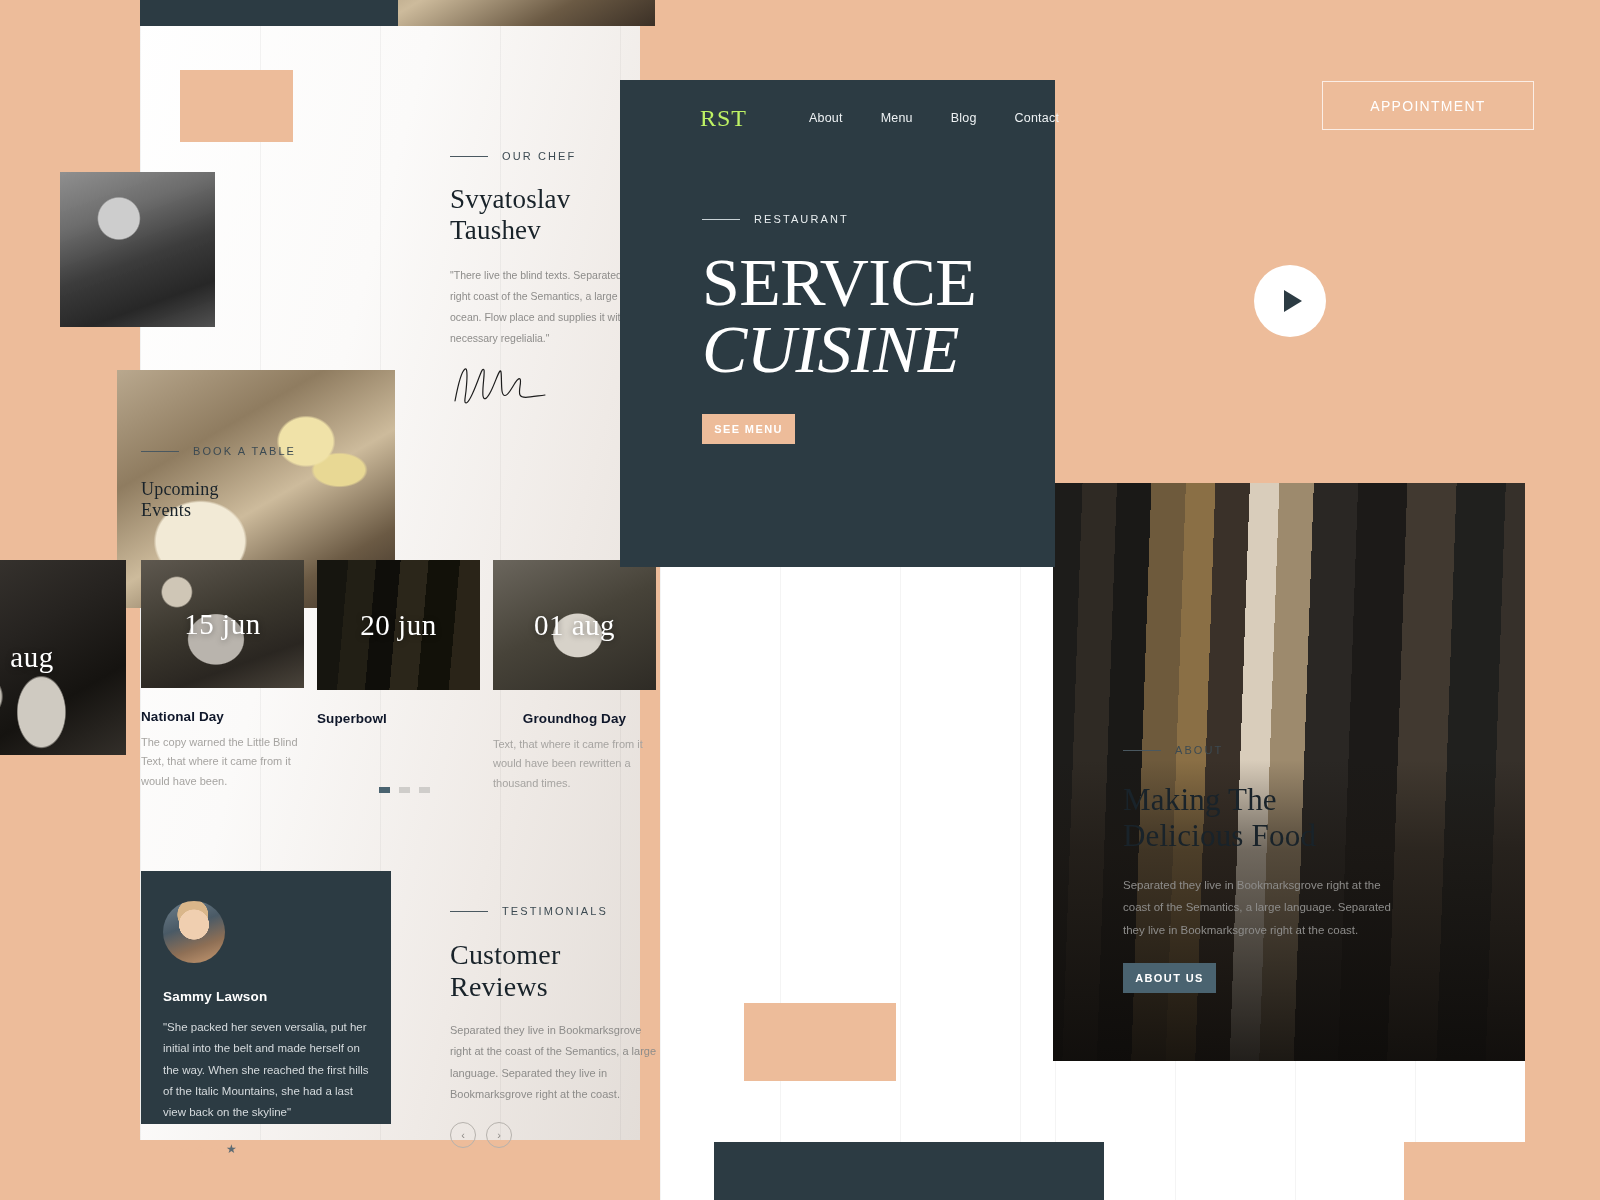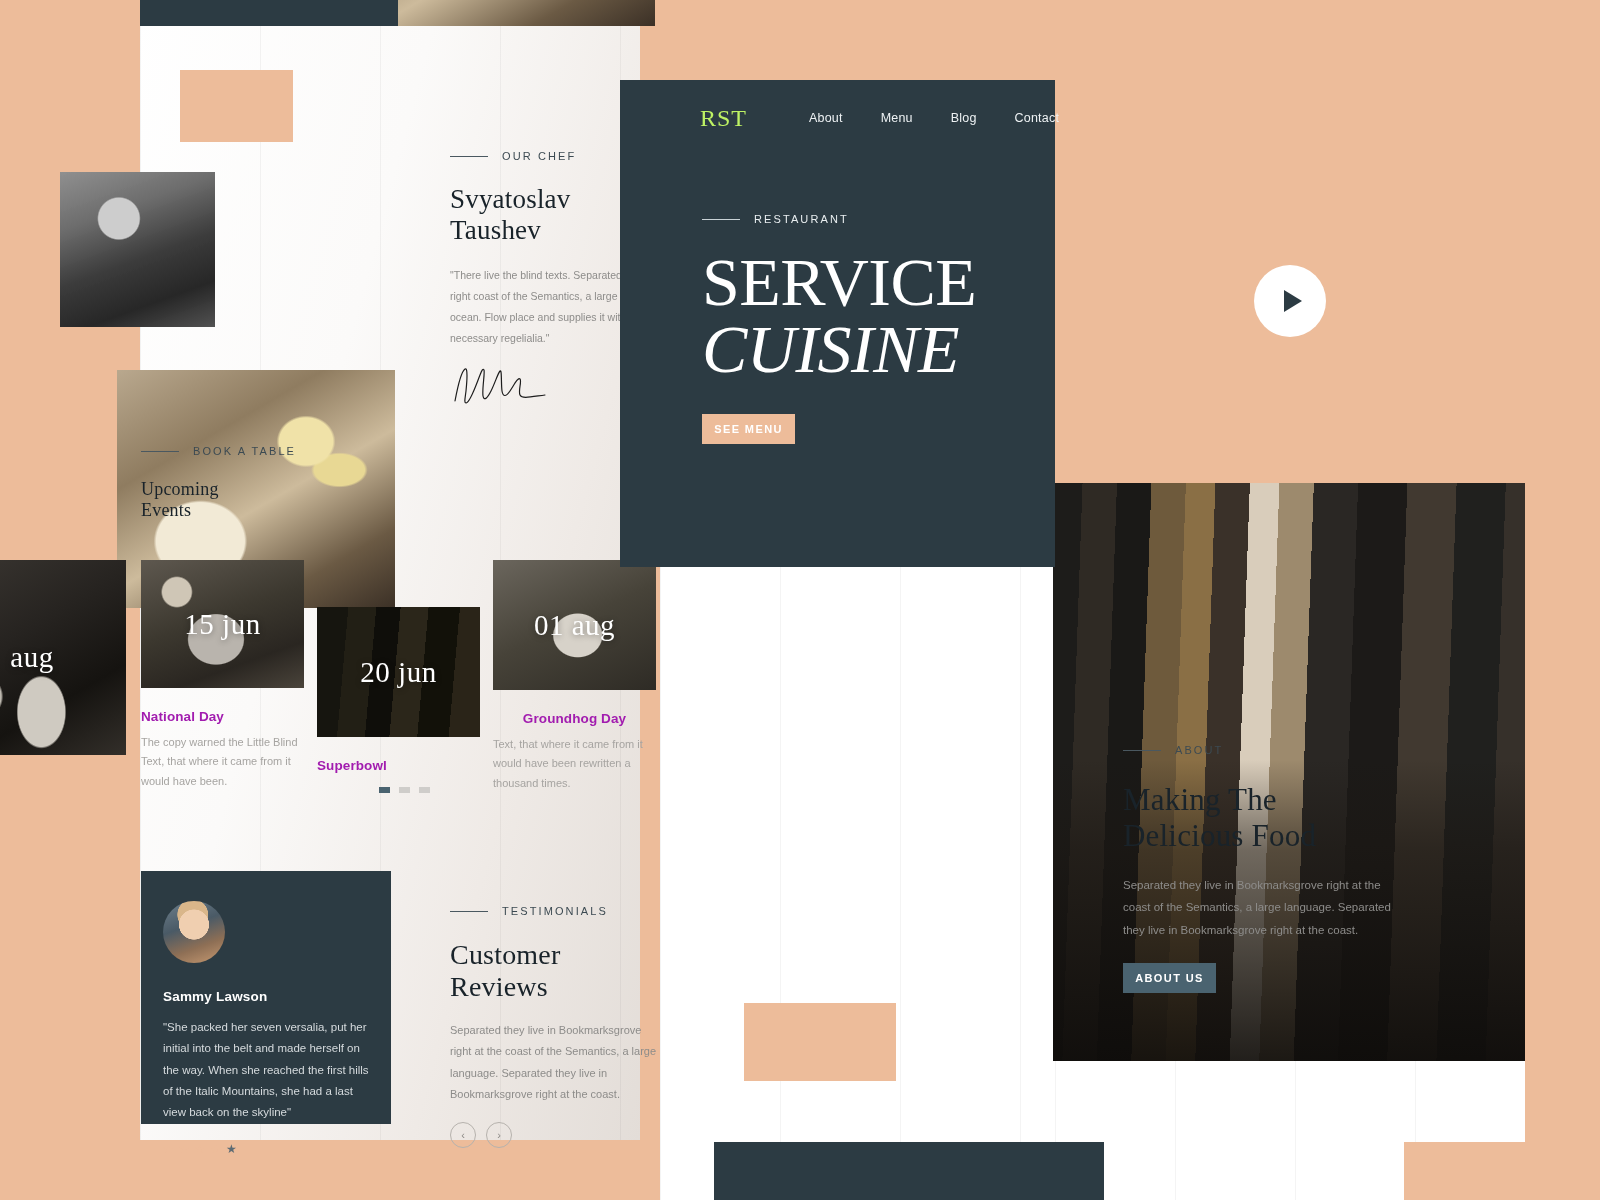--- a/index.html
+++ b/index.html
@@ -74,21 +74,20 @@
     background:
       radial-gradient(ellipse at 46% 62%,#b9b4ad 0 22%,transparent 23%),
       radial-gradient(circle at 22% 25%,#cfc6b6 0 9%,transparent 10%),
       linear-gradient(160deg,#5e584f 0%,#3c382f 45%,#2a2621 75%,#4a443b 100%);
   }
   .ph-event2{
     background:
       linear-gradient(95deg,#16150f 0 18%,#221f15 18% 34%,#0f0e0a 34% 48%,#2b261a 48% 64%,#121109 64% 82%,#2a2418 82% 100%),
       linear-gradient(180deg,rgba(0,0,0,.25),rgba(0,0,0,.7));
     background-blend-mode:normal,multiply;
-    margin-top:47px;
   }
   .ph-event3{
     background:
       radial-gradient(ellipse at 52% 58%,#d7d2c9 0 20%,transparent 21%),
       linear-gradient(155deg,#6b665d 0%,#474339 48%,#2e2b25 100%);
   }
   .ph-event0{
     background:
       radial-gradient(ellipse at 55% 78%,#cfcac1 0 16%,transparent 17%),
       radial-gradient(ellipse at 20% 70%,#bdb8af 0 12%,transparent 13%),
@@ -138,21 +137,21 @@
     border-top:11px solid transparent;border-bottom:11px solid transparent;
     margin-left:5px;
   }
 
   
   .ev-date{
     position:absolute;inset:0;display:flex;align-items:center;justify-content:center;
     font-family:"Liberation Serif",serif;color:#fff;font-size:29px;letter-spacing:.5px;
     text-shadow:0 1px 6px rgba(0,0,0,.4);
   }
-  .ev-title{font-size:13.5px;font-weight:700;color:#a21caf;letter-spacing:.1px;}
+  .ev-title{font-size:13.5px;font-weight:700;color:#0f172a;letter-spacing:.1px;}
   .ev-desc{font-size:11px;line-height:1.75;color:#a6a4a1;margin-top:9px;}
 
   .dots{display:flex;gap:9px;align-items:center;}
   .dot{width:11px;height:6px;background:#cfcdca;}
   .dot.active{background:#4a6370;}
 
   
   .tcard{background:#2c3b43;}
   .tname{color:#fff;font-size:13.5px;font-weight:700;letter-spacing:.2px;}
   .tquote{color:#d5dadd;font-size:11.5px;line-height:1.85;margin-top:13px;}
@@ -288,20 +287,23 @@
   <div class="abs sheet-right2">
     <div class="grid-lines"></div>
   </div>
 
   <div class="abs photo ph-interior" style="left:1053px;top:30px;width:472px;height:578px;"></div>
 
   <div class="abs play-btn" style="left:1254px;top:265px;">
     <span class="tri"></span>
   </div>
 
+  <div class="abs btn-outline" style="left:1322px;top:81px;">
+    <span>APPOINTMENT</span>
+  </div>
 
   <div class="abs hero">
     <div class="hero-nav" style="margin-top:12px;">
       <span class="logo">RST</span>
       <span class="nav-links">
         <a href="#">About</a>
         <a href="#">Menu</a>
         <a href="#">Blog</a>
         <a href="#">Contact</a>
       </span>

